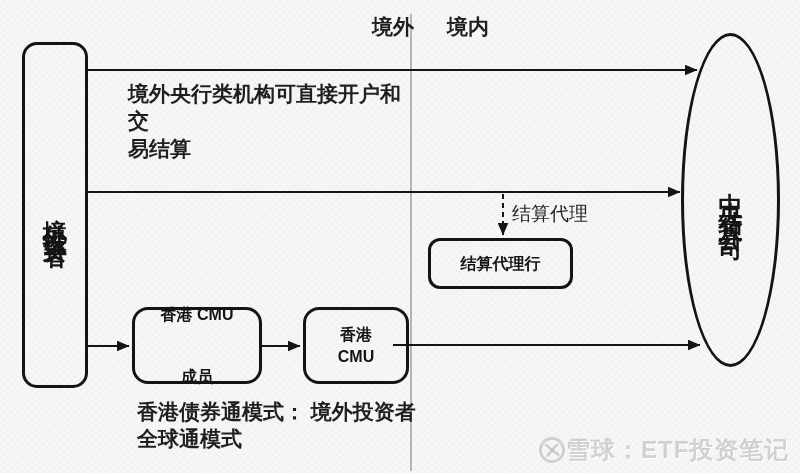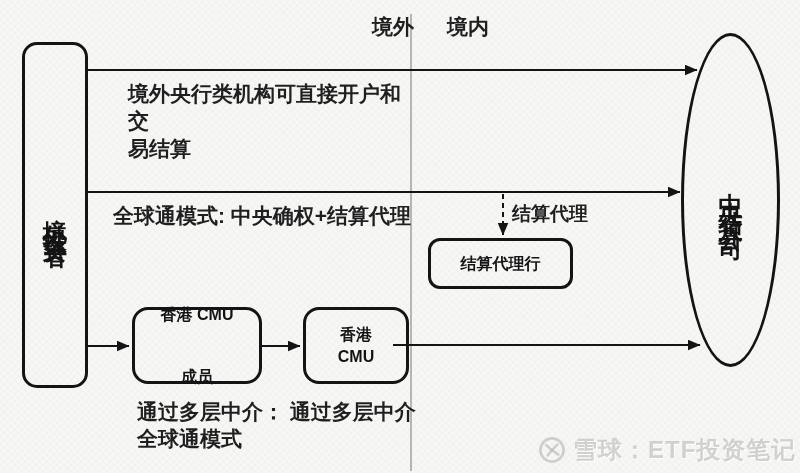--- a/index.html
+++ b/index.html
@@ -44,25 +44,25 @@
     font-weight:700;font-size:16px;line-height:1.32;color:#141414;text-align:center;
   }
   .cmu-member{left:132px;top:307px;width:130px;height:77px;gap:40px;}
   .cmu{left:303px;top:307px;width:106px;height:77px;}
   .agent-bank{left:428px;top:238px;width:145px;height:51px;border-radius:12px;}
 
   
   .note{font-size:21px;font-weight:600;line-height:1.3;color:#1f1f1f;}
   .note .ln{display:block;margin-left:24px;}
   .zone-label{font-size:21px;font-weight:700;color:#1f1f1f;margin-left:24px;}
-  .arrow-label{font-size:19px;font-weight:700;color:#1f1f1f;}
+  .arrow-label{font-size:19px;font-weight:400;color:#1f1f1f;}
 
   
   .watermark{
-    left:538px;top:434px;display:flex;align-items:center;gap:7px;
+    left:538px;top:434px;display:flex;align-items:center;
     color:rgba(180,180,178,0.60);
     text-shadow:1px 1px 0 rgba(255,255,255,0.95);
     font-weight:700;font-size:24px;letter-spacing:1px;
     user-select:none;
   }
   .watermark svg{display:block;}
 </style>
 </head>
 <body>
 
@@ -99,40 +99,39 @@
 
   <div class="abs ellipse">
     <span class="vtext">中央结算公司</span>
   </div>
 
   <div class="abs note" style="left:104px;top:80px;width:312px;">
     <span class="ln">境外央行类机构可直接开户和交</span>
     <span class="ln">易结算</span>
   </div>
 
-  <div class="abs note" style="left:113px;top:202px;">全球通模式: 中央确权+结算代理</div>
 
   <div class="abs arrow-label" style="left:512px;top:201px;">结算代理</div>
 
   <div class="abs rbox agent-bank">
     <span>结算代理行</span>
   </div>
 
   <div class="abs rbox cmu-member">
     <span>香港 CMU</span>
     <span>成员</span>
   </div>
 
   <div class="abs rbox cmu">
     <span>香港</span>
     <span>CMU</span>
   </div>
 
   <div class="abs note" style="left:113px;top:398px;width:320px;">
-    <span class="ln">通过多层中介： 通过多层中介</span>
+    <span class="ln">香港债券通模式： 境外投资者</span>
     <span class="ln">全球通模式</span>
   </div>
 
   <div class="abs watermark">
     <span>
       <svg width="28" height="28" viewBox="0 0 28 28">
         <circle cx="14" cy="14" r="11.6" fill="none" stroke="rgba(180,180,178,0.60)" stroke-width="2.6"></circle>
         <path d="M8.2 9.2 C12.5 13.5 15.5 15.5 20.4 18.6" fill="none" stroke="rgba(180,180,178,0.60)" stroke-width="2.6" stroke-linecap="round"></path>
         <path d="M19.2 8.6 C15.5 12.2 12.2 15.8 9.6 19.4" fill="none" stroke="rgba(180,180,178,0.60)" stroke-width="2.6" stroke-linecap="round"></path>
       </svg>

